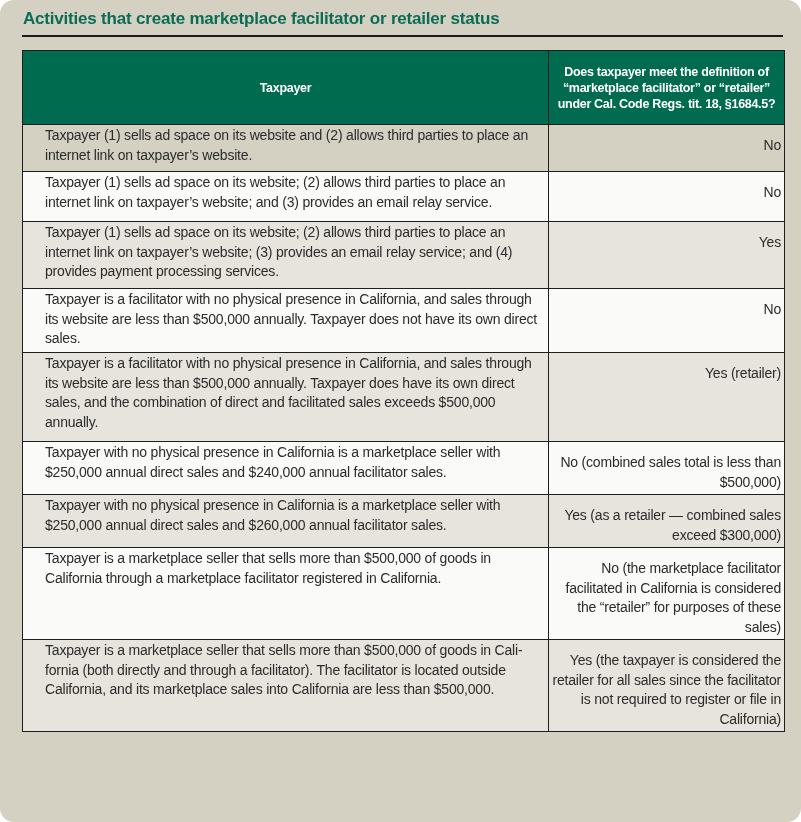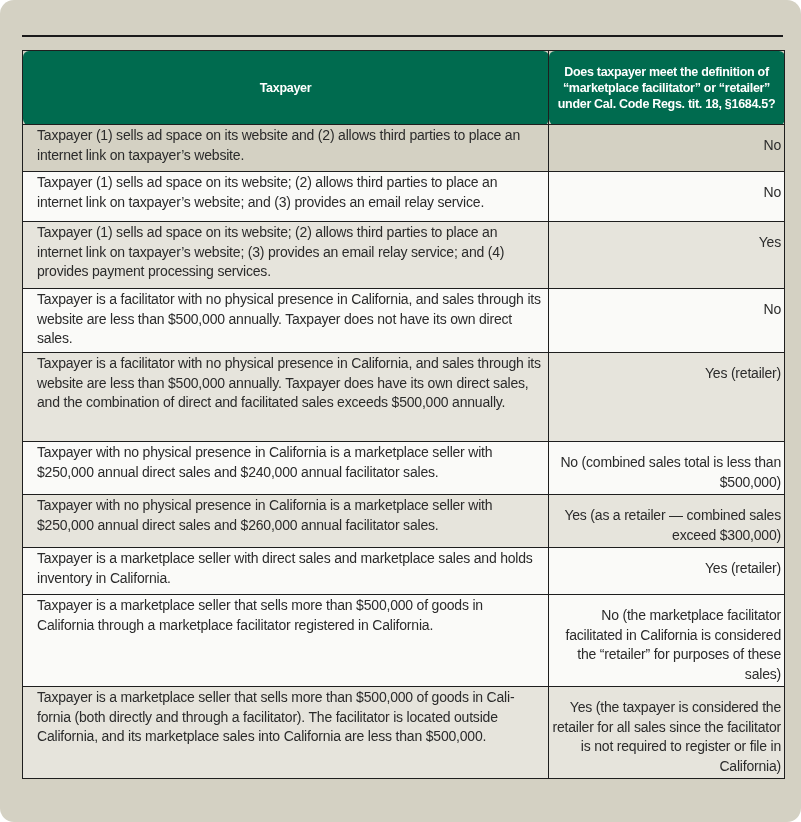--- a/index.html
+++ b/index.html
@@ -23,37 +23,38 @@
       border-collapse: collapse; table-layout: fixed;
       font-family: "Liberation Sans", sans-serif; font-size: 14px;
       color: #2b2b2b;
     }
     table.grid th, table.grid td {
       border: 1px solid #1e1e1e; box-sizing: border-box;
     }
     table.grid th {
       background: #006b4f; color: #ffffff; font-weight: bold;
       font-size: 12.5px; line-height: 16px; text-align: center; vertical-align: middle;
-      height: 74px; padding: 0 4px; letter-spacing: -0.3px; border-radius: 6px;
+      height: 74px; padding: 0 4px; letter-spacing: -0.3px;
     }
     table.grid td {
-      vertical-align: top; line-height: 19.5px; padding: 1px 7px 2px 14px;
+      vertical-align: top; line-height: 19.5px; padding: 1px 7px 2px 22px;
       letter-spacing: -0.2px;
     }
     table.grid td.ans { text-align: right; padding: 11px 3px 2px 3px; }
     tr.light td { background: #fafaf8; }
     tr.shade td { background: #e6e4dc; }
     tr.selected td { background: #d4d1c3; }
     col.c1 { width: 526px; }
     col.c2 { width: 236px; }
   </style>
 </head>
 <body>
 
 <div class="panel">
+  <div class="title">Activities that create marketplace facilitator or retailer status</div>
   <div class="rule"></div>
 
   <table class="grid">
     <colgroup>
         <col class="c1">
         <col class="c2">
       </colgroup>
     <thead>
       <tr>
         <th>Taxpayer</th>
@@ -82,24 +83,20 @@
         <td class="ans">Yes (retailer)</td>
       </tr>
       <tr class="light" style="height:47px">
         <td>Taxpayer with no physical presence in California is a marketplace seller with $250,000 annual direct sales and $240,000 annual facilitator sales.</td>
         <td class="ans">No (combined sales total is less than $500,000)</td>
       </tr>
       <tr class="shade" style="height:47px">
         <td>Taxpayer with no physical presence in California is a marketplace seller with $250,000 annual direct sales and $260,000 annual facilitator sales.</td>
         <td class="ans">Yes (as a retailer — combined sales exceed $300,000)</td>
       </tr>
-      <tr class="light" style="height:47px">
-        <td>Taxpayer is a marketplace seller with direct sales and marketplace sales and holds inventory in California.</td>
-        <td class="ans">Yes (retailer)</td>
-      </tr>
       <tr class="light" style="height:87px">
         <td>Taxpayer is a marketplace seller that sells more than $500,000 of goods in California through a marketplace facilitator registered in California.</td>
         <td class="ans">No (the marketplace facilitator facilitated in California is considered the “retailer” for purposes of these sales)</td>
       </tr>
       <tr class="shade" style="height:87px">
         <td>Taxpayer is a marketplace seller that sells more than $500,000 of goods in Cali-fornia (both directly and through a facilitator). The facilitator is located outside California, and its marketplace sales into California are less than $500,000.</td>
         <td class="ans">Yes (the taxpayer is considered the retailer for all sales since the facilitator is not required to register or file in California)</td>
       </tr>
     </tbody>
   </table>

